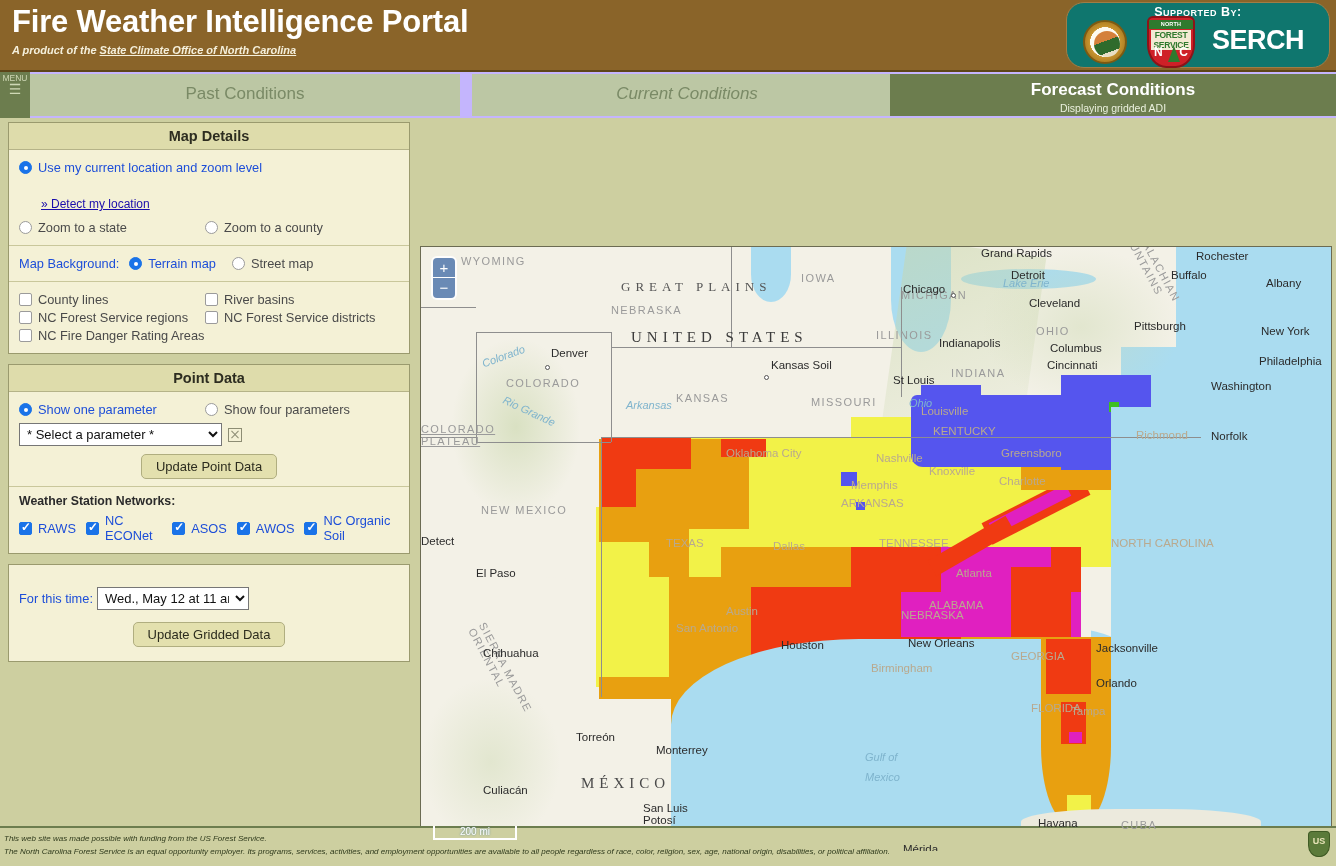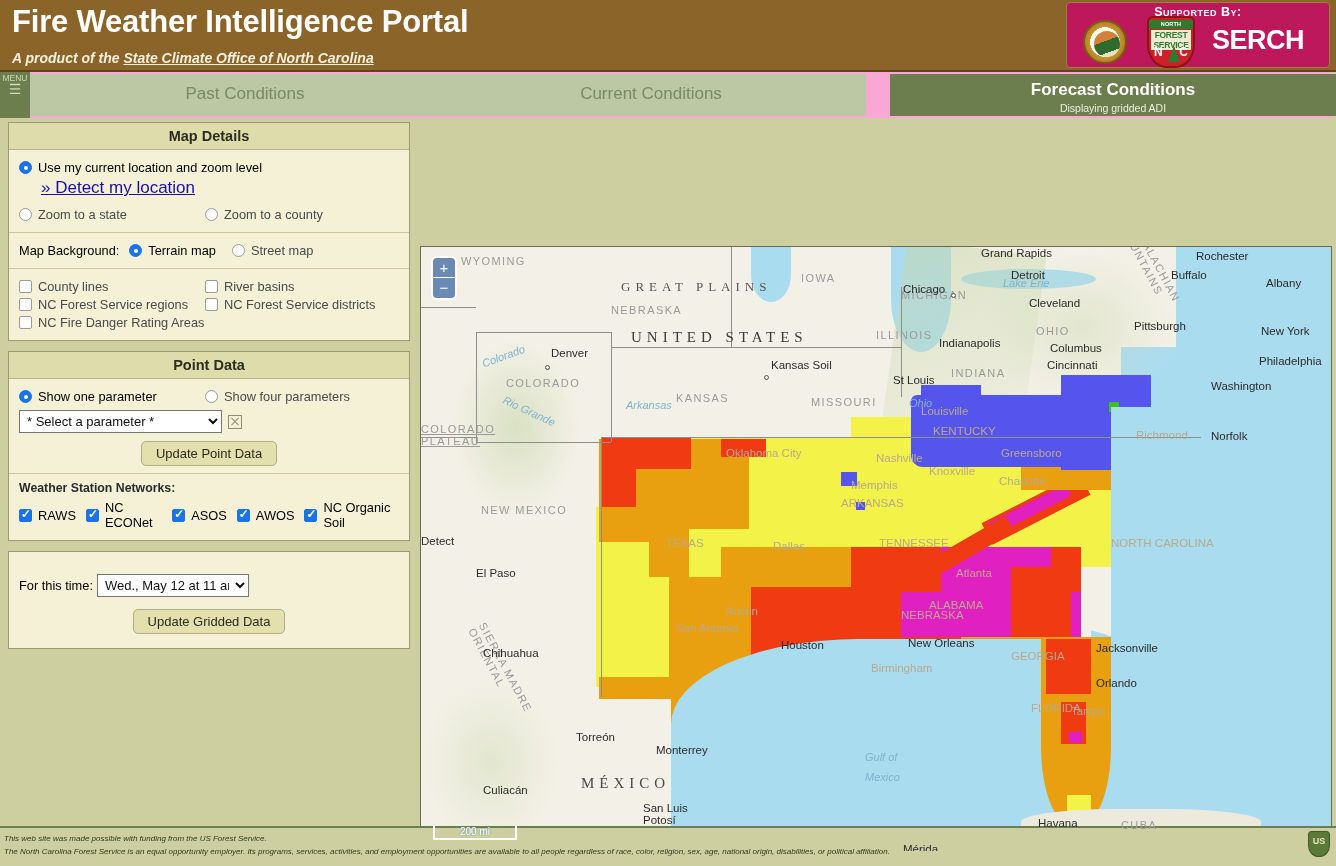--- a/index.html
+++ b/index.html
@@ -17,30 +17,30 @@
     background: #8a6429;
     border-bottom: 2px solid #5d4518;
   }
   #brand-title {
     position: absolute; left: 12px; top: 4px;
     font-size: 31px; font-weight: bold; color: #ffffff;
     letter-spacing: -0.2px;
     font-family: "Liberation Sans", sans-serif;
   }
   #brand-sub {
-    position: absolute; left: 12px; top: 50px;
-    font-size: 14px; font-style: italic; font-weight: bold;
+    position: absolute; left: 12px; top: 44px;
+    font-size: 11px; font-style: italic; font-weight: bold;
     color: #f5f0dc;
   }
   #brand-sub a { color: #f5f0dc; text-decoration: underline; }
   #supported-box {
     position: absolute; right: 6px; top: 2px;
     width: 264px; height: 66px;
-    background: #be185d;
-    border-radius: 4px;
+    background: #0f766e;
+    border-radius: 18px;
     border: 1px solid #a07d46;
   }
   #supported-label {
     position: absolute; left: 0; right: 0; top: 2px;
     text-align: center;
     font-size: 12.5px; font-weight: bold; color: #ffffff;
     font-variant: small-caps; letter-spacing: 0.5px;
   }
   .logo-seal {
     position: absolute; left: 16px; top: 17px;
@@ -82,41 +82,40 @@
   }
   #serch-word {
     position: absolute; left: 145px; top: 22px;
     font-size: 27px; font-weight: bold; color: #ffffff;
     letter-spacing: -0.5px; font-family: "Liberation Sans", sans-serif;
   }
   
   #tabbar {
     position: relative;
     width: 1336px; height: 46px;
-    background: #f9a8d4;
-    border-radius: 8px;
+    background: #c4b5fd;
   }
   #menu-btn {
     position: absolute; left: 0; top: 0;
     width: 30px; height: 46px;
     background: #6c7d4e; color: #cfd8b5;
     text-align: center; cursor: pointer;
   }
   #menu-btn .mlabel { font-size: 8.5px; display:block; line-height:10px; padding-top:1px;}
   #menu-btn .mbars  { font-size: 14px; display:block; line-height:13px; }
   .tab {
     position: absolute; top: 2px; height: 42px;
     text-align: center; cursor: pointer;
   }
   .tab.inactive {
     background: #bcc7a4; color: #7a8a66;
   }
   .tab .tlabel { font-size: 17px; line-height: 40px; }
   #tab-past    { left: 30px;  width: 430px; }
-  #tab-current { left: 436px; width: 430px; }
+  #tab-current { left: 472px; width: 430px; font-style: italic; }
   #tab-forecast{ left: 890px; width: 446px; background: #6c7d4e; color:#ffffff; }
   #tab-forecast .tlabel { font-weight: bold; line-height: 26px; display:block; padding-top:3px;}
   #tab-forecast .tsub   { font-size: 10.5px; display:block; line-height: 11px; color:#eaf0dd;}
   
   #content { position: relative; width: 1336px; height: 708px; background:#cdcfa0; }
   
   #leftcol { position: absolute; left: 8px; top: 4px; width: 402px; }
   .panel {
     border: 1px solid #9a9a6e;
     background: #f4f1d6;
@@ -142,22 +141,22 @@
     content:""; position:absolute; left:3.5px; top:3.5px;
     width:4px; height:4px; border-radius:50%; background:#fff;
   }
   .cbx { border:1px solid #9b9b9b; background:#fff; border-radius:2px; }
   .cbx.on { background:#1a73e8; border-color:#1a73e8; }
   .cbx.on::after {
     content:"✓"; position:absolute; left:1px; top:-3px;
     color:#fff; font-size:12px; font-weight:bold; line-height:14px;
   }
   .lbl { font-size: 12.8px; color:#4a4a4a; }
-  .lbl.dark { color:#000000; }
-  .lnk { font-size:17px; color:#1a0dab; text-decoration:underline; cursor:pointer; }
+  .lbl.dark { color:#1d4ed8; }
+  .lnk { font-size:12px; color:#1a0dab; text-decoration:underline; cursor:pointer;margin-top:19px; }
   .half { width: 186px; display:flex; align-items:center; }
   .sel {
     font-size: 13px; padding: 2px 3px;
     border: 1px solid #767676; background: #ffffff; color:#111;
     font-family:"Liberation Sans", sans-serif;
   }
   .clrbtn {
     width:14px; height:14px; margin-left:6px; display:inline-block;
     border:1px solid #8d8d74; color:#8d8d74; font-size:10px;
     line-height:12px; text-align:center; position:relative; cursor:pointer;

